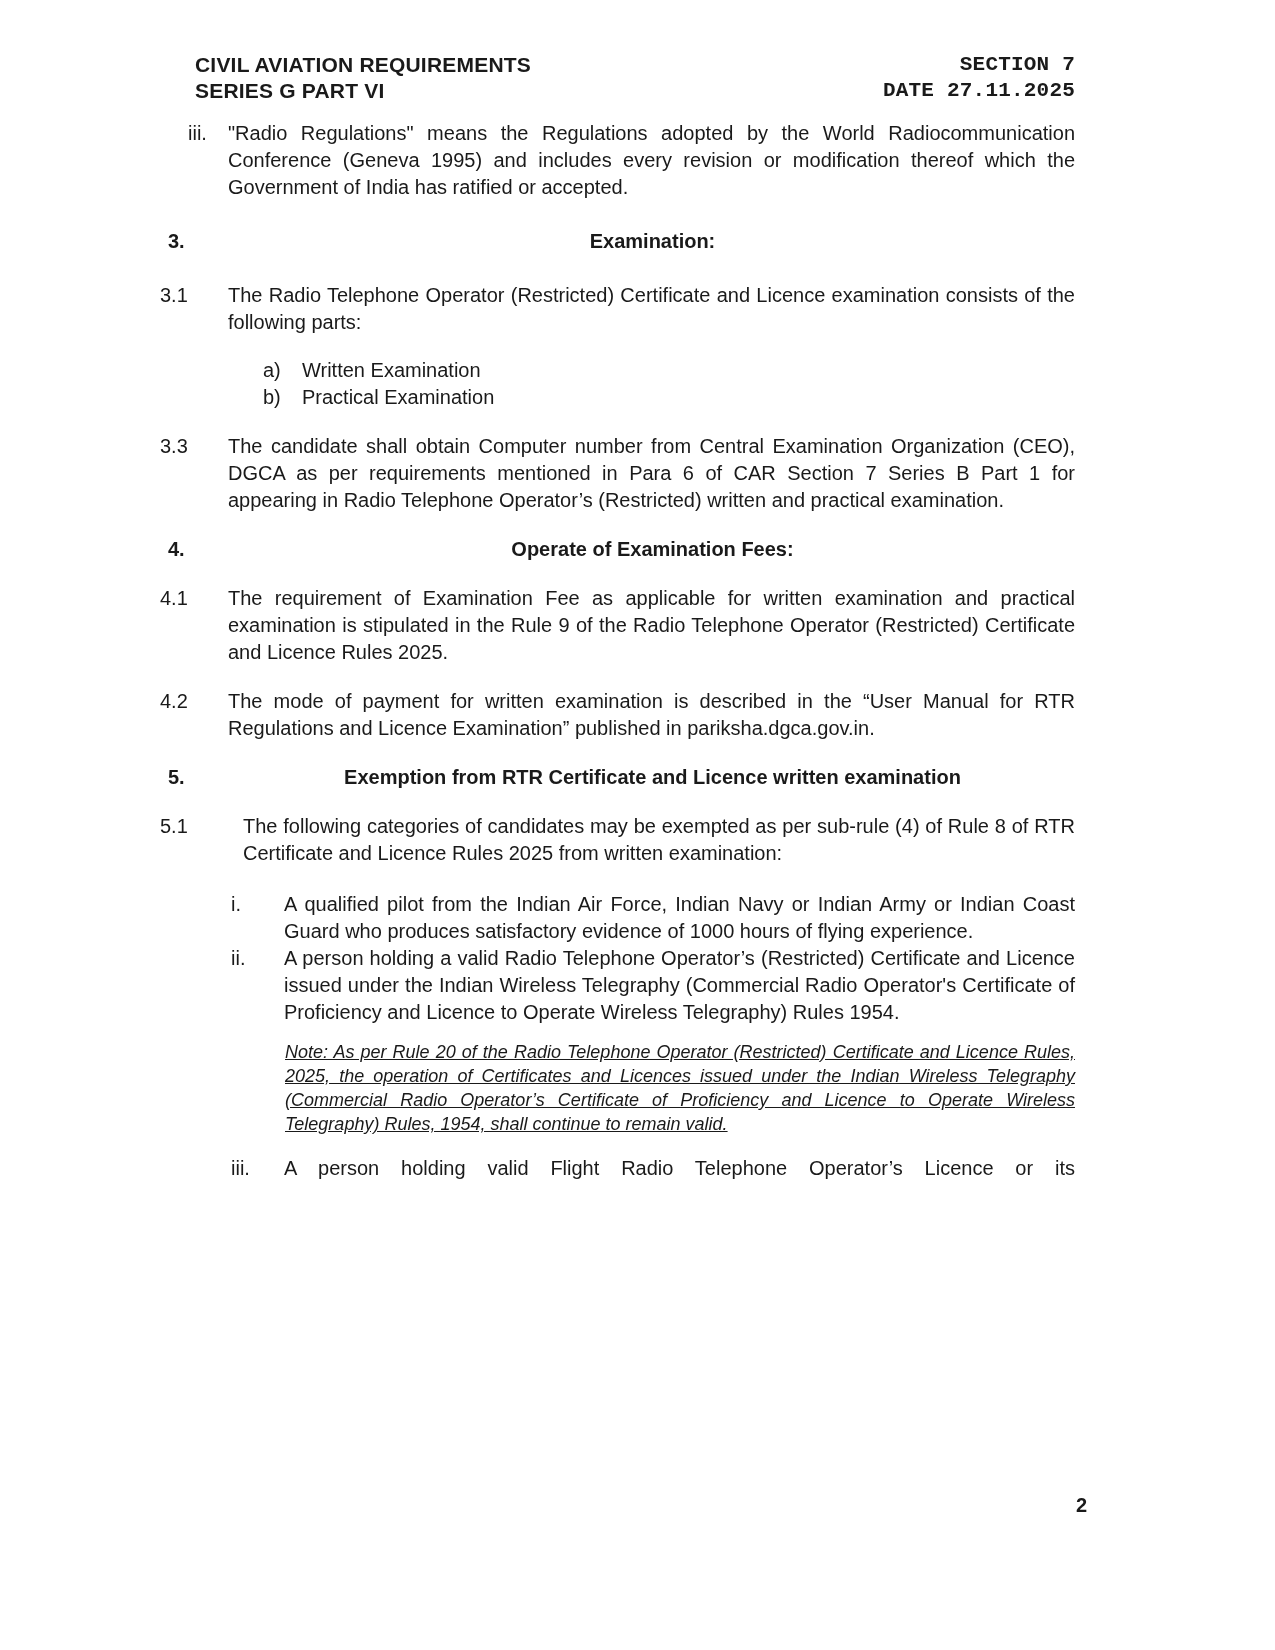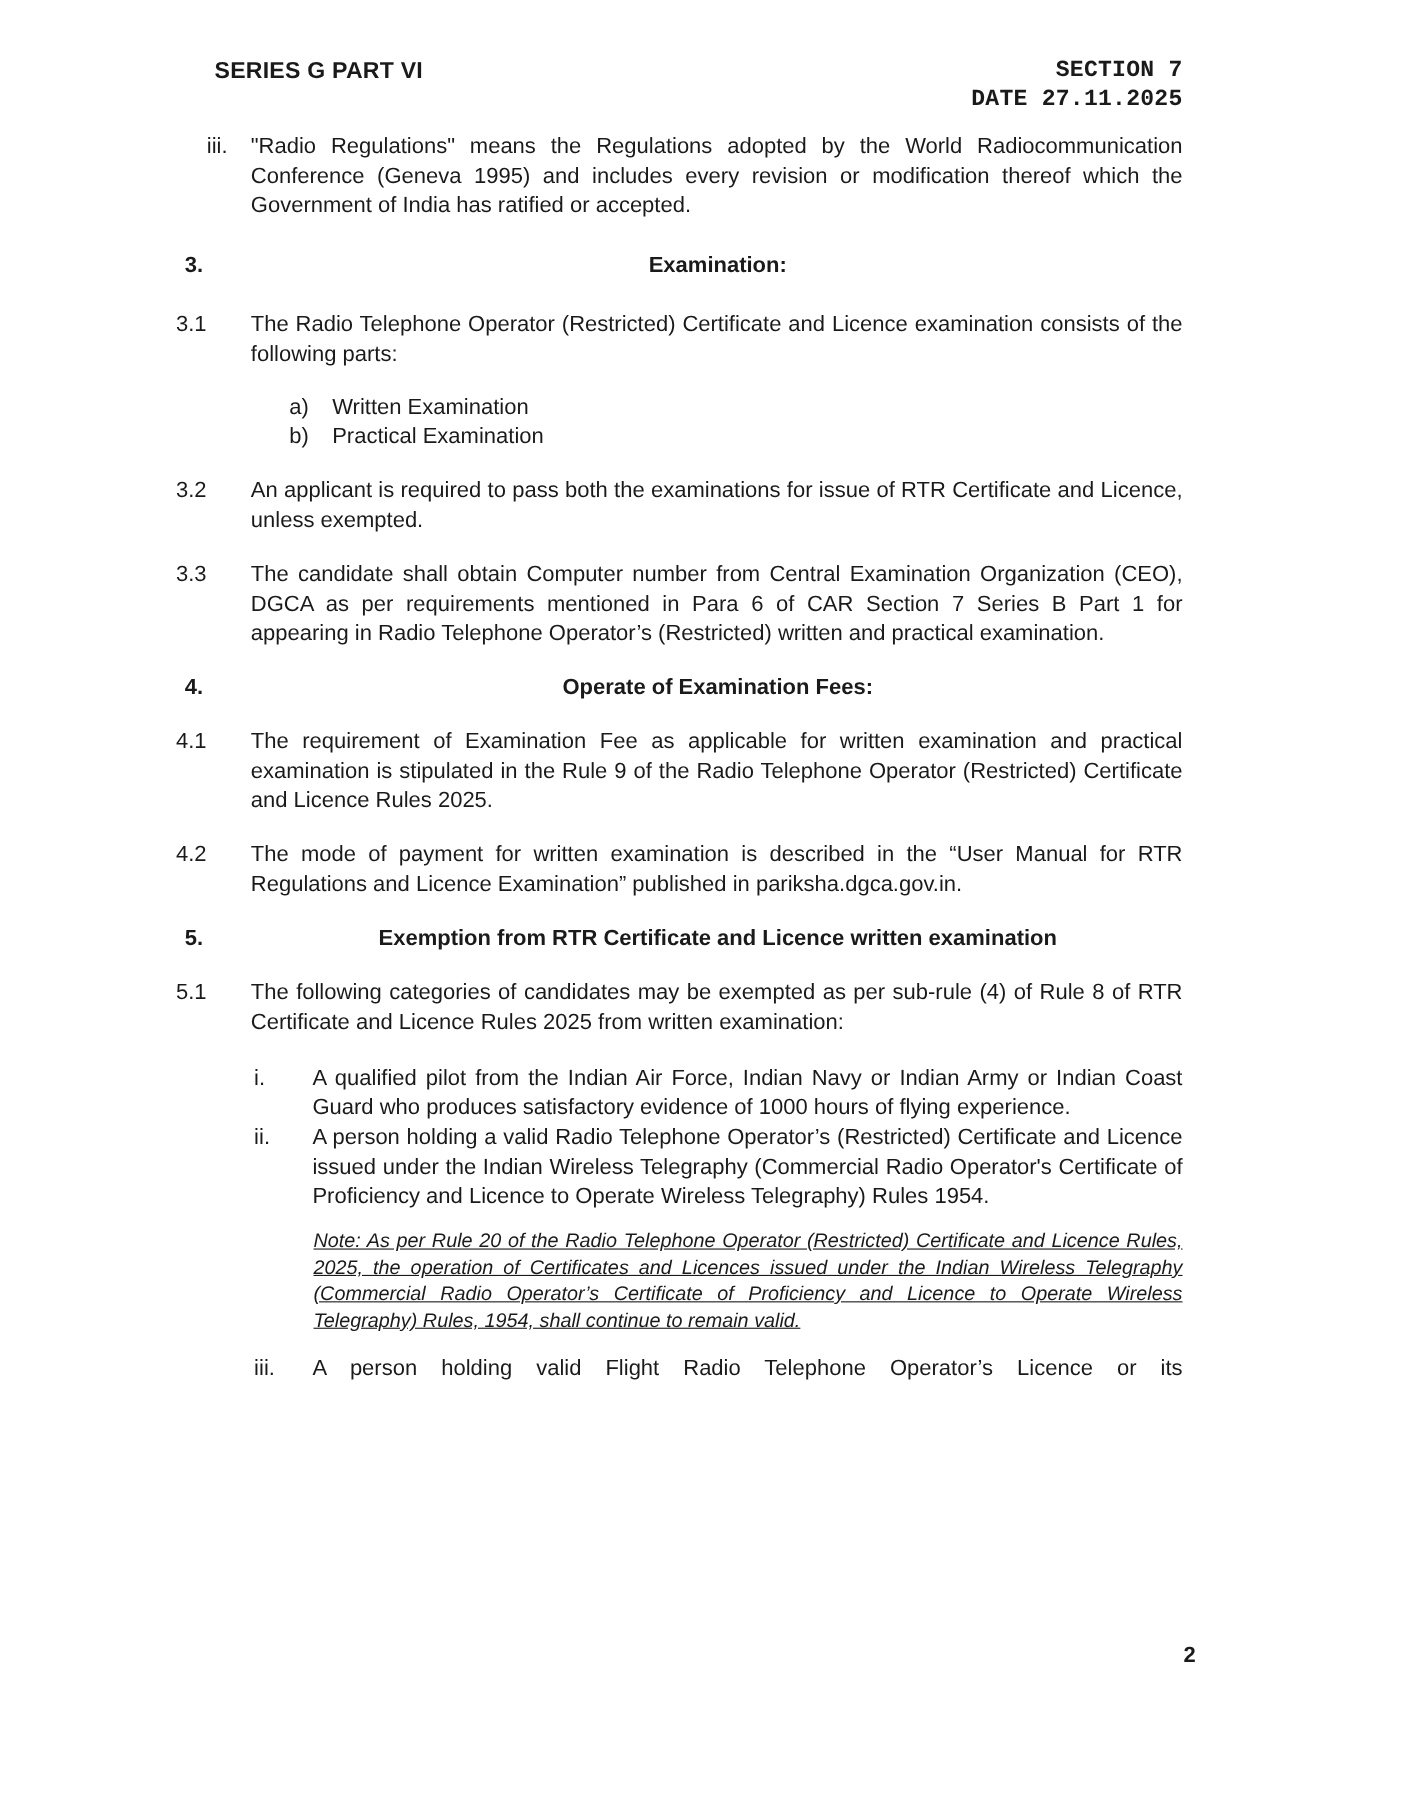--- a/index.html
+++ b/index.html
@@ -35,21 +35,21 @@
   .header-left { padding-left: 35px; letter-spacing: 0.2px; }
   .header-right { text-align: right; letter-spacing: 0.2px; font-family: Liberation Mono, monospace; }
   .para {
     display: grid;
     grid-template-columns: 68px 1fr;
     margin-bottom: 22px;
   }
   .para .txt { text-align: justify; }
   .mb27 { margin-bottom: 27px; }
   .mb21 { margin-bottom: 21px; }
-  .mb24 { margin-bottom: 24px; }
+  .mb24 { margin-bottom: 24px; gap: 15px; }
   .mb14 { margin-bottom: 14px; }
   .mb0  { margin-bottom: 0; }
   .heading { font-weight: bold; }
   .heading .num { padding-left: 8px; }
   .heading .txt { text-align: center; padding-left: 2px; }
   .intro .num { padding-left: 28px; }
   .sublist { margin-left: 35px; }
   .sublist .row {
     display: grid;
     grid-template-columns: 39px 1fr;
@@ -80,20 +80,21 @@
   }
 </style>
 </head>
 <body>
 
 <div class="page">
   <div class="content">
 
     <div class="header">
       <div class="header-left">
+        <div>CIVIL AVIATION REQUIREMENTS</div>
         <div>SERIES G PART VI</div>
       </div>
       <div class="header-right">
         <div>SECTION 7</div>
         <div>DATE 27.11.2025</div>
       </div>
     </div>
 
     <div class="para intro mb27">
       <div class="num">iii.</div>
@@ -117,24 +118,20 @@
           <div class="num">a)</div>
           <div>Written Examination</div>
         </div>
         <div class="row">
           <div class="num">b)</div>
           <div>Practical Examination</div>
         </div>
       </div>
     </div>
 
-    <div class="para">
-      <div class="num">3.2</div>
-      <div class="txt">An applicant is required to pass both the examinations for issue of RTR Certificate and Licence, unless exempted.</div>
-    </div>
 
     <div class="para">
       <div class="num">3.3</div>
       <div class="txt">The candidate shall obtain Computer number from Central Examination Organization (CEO), DGCA as per requirements mentioned in Para 6 of CAR Section 7 Series B Part 1 for appearing in Radio Telephone Operator’s (Restricted) written and practical examination.</div>
     </div>
 
     <div class="para heading">
       <div class="num">4.</div>
       <div class="txt">Operate of Examination Fees:</div>
     </div>

